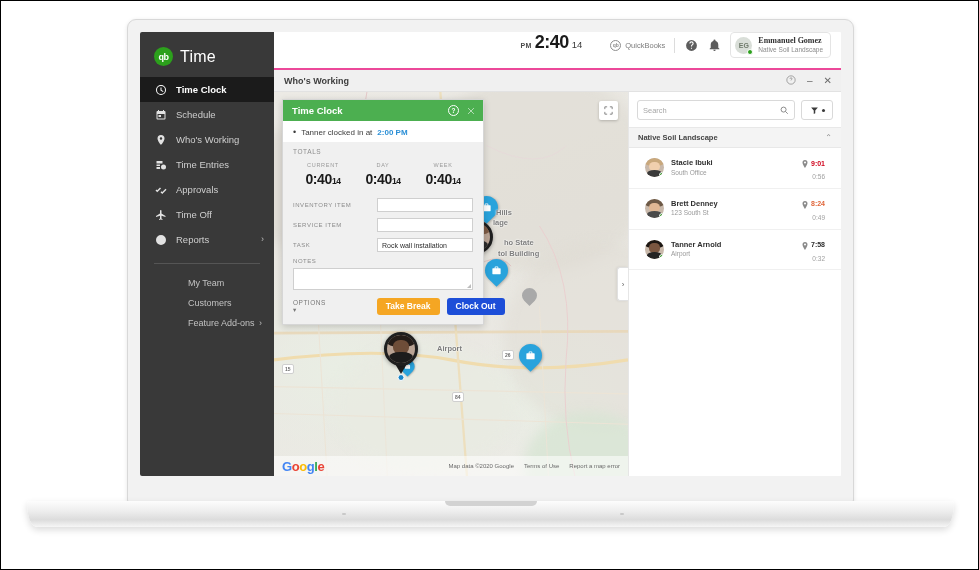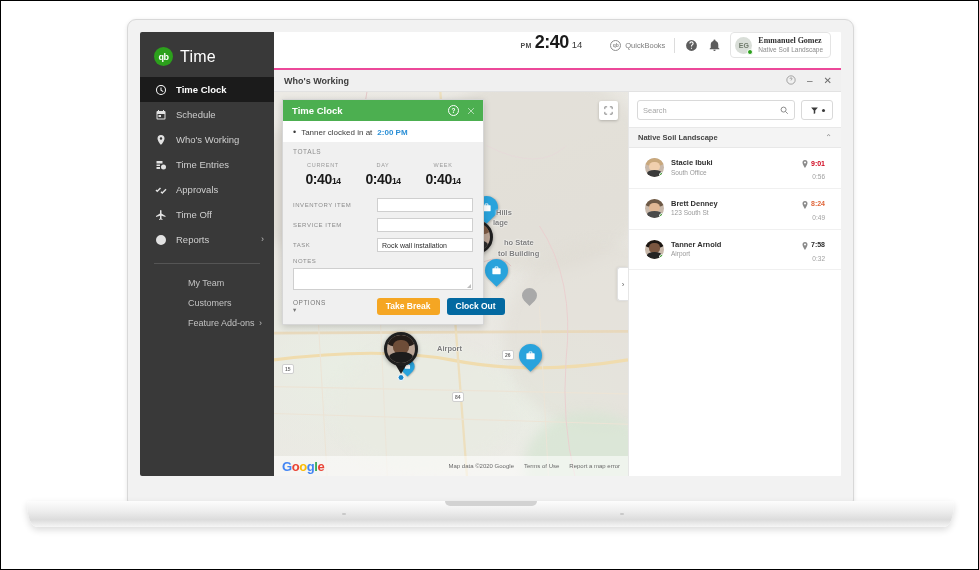--- a/index.html
+++ b/index.html
@@ -320,21 +320,21 @@
     background:#f0f0f0; padding: 8px 10px 9px 10px;
     display:flex; align-items:center; gap:7px;
   }
   .tc-options { font-size:6.5px; color:#777; letter-spacing:.5px; flex:1 1 auto; }
   .btn {
     font-size:8.5px; font-weight:700; color:#fff;
     border-radius:3px; padding: 4px 9px;
     white-space:nowrap; line-height:1;
   }
   .btn-break { background:#f5a623;margin-left:44px; }
-  .btn-out { background:#0369a1; }
+  .btn-out { background:#1d4ed8; }
 
   
   .roster {
     width: 213px; flex:0 0 213px;
     background:#fff; border-left:1px solid #e6e6e6;
     display:flex; flex-direction:column;
   }
   .roster-search {
     display:flex; align-items:center; gap:6px;
     padding: 8px 8px 7px 8px;

